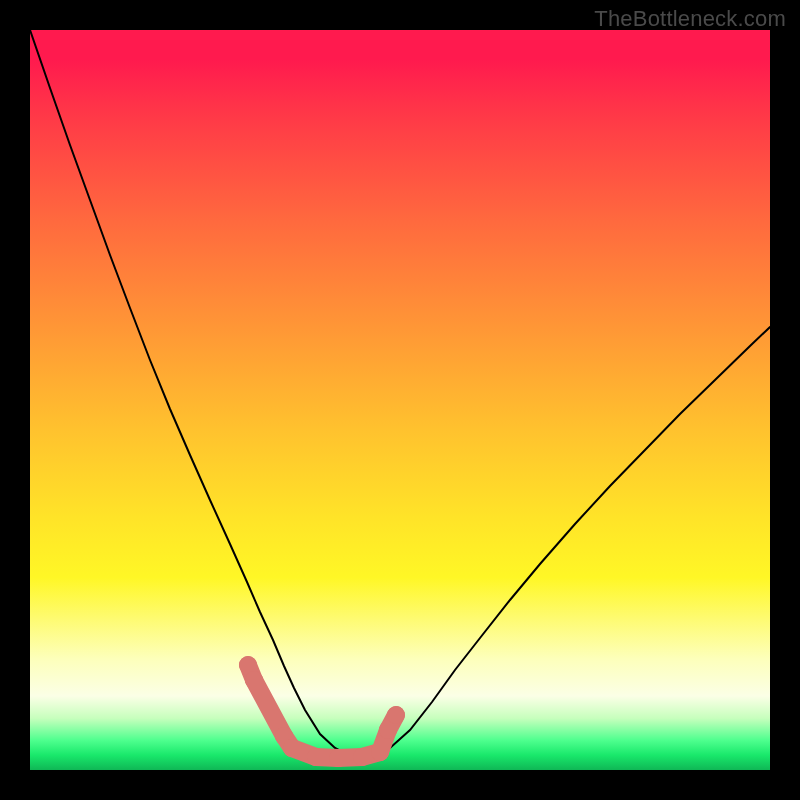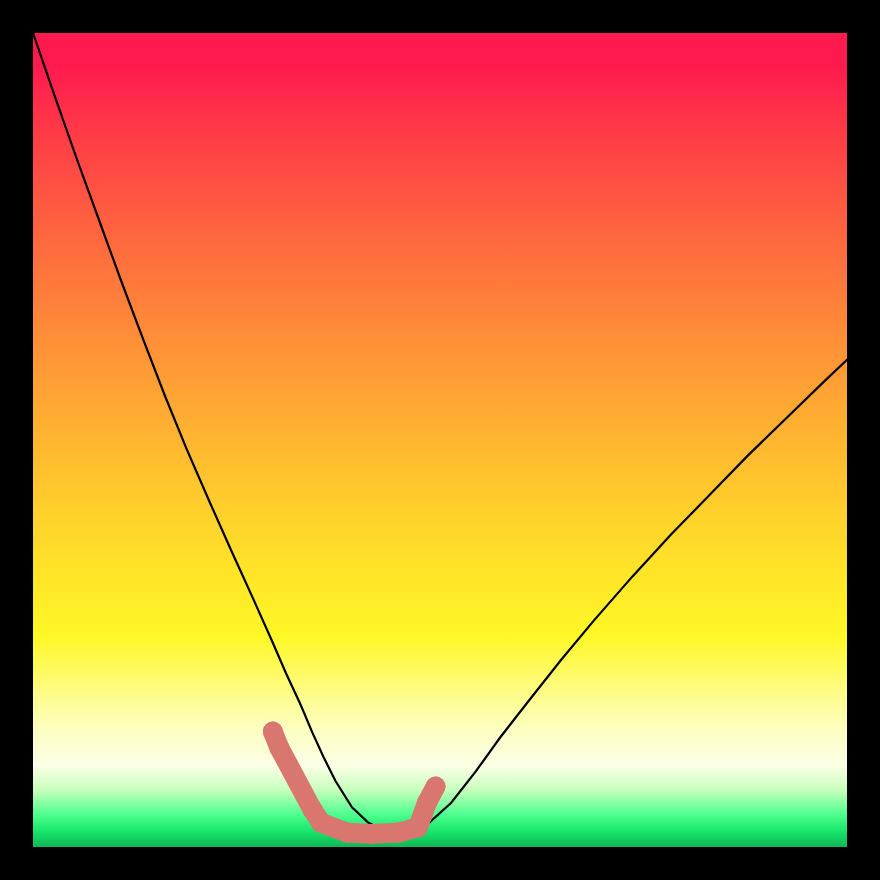--- a/index.html
+++ b/index.html
@@ -90,13 +90,14 @@
           <line x1="332" y1="727" x2="350" y2="722" stroke="#d9766f" stroke-width="18" stroke-linecap="round"></line>
           <circle cx="350" cy="722" r="9" fill="#d9766f"></circle>
           <line x1="350" y1="722" x2="358" y2="700" stroke="#d9766f" stroke-width="18" stroke-linecap="round"></line>
           <circle cx="358" cy="700" r="9" fill="#d9766f"></circle>
           <line x1="358" y1="700" x2="366" y2="685" stroke="#d9766f" stroke-width="18" stroke-linecap="round"></line>
           <circle cx="366" cy="685" r="9" fill="#d9766f"></circle>
         </g>
     </svg>
   </div>
 
+  <div class="attribution">TheBottleneck.com</div>
 </div>
 
 </body></html>

